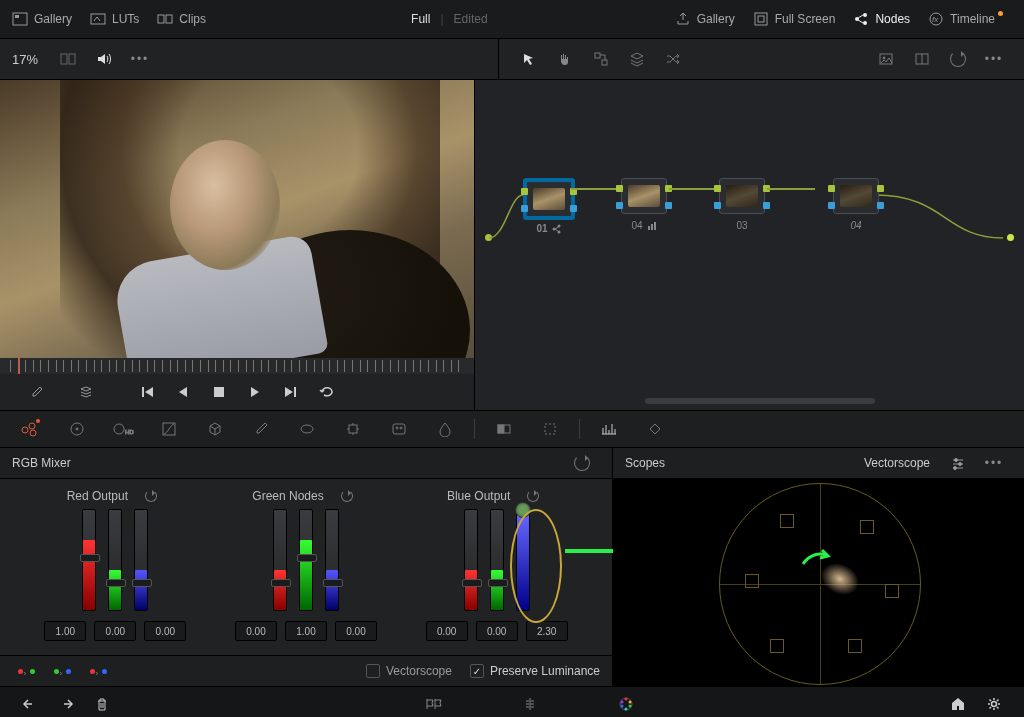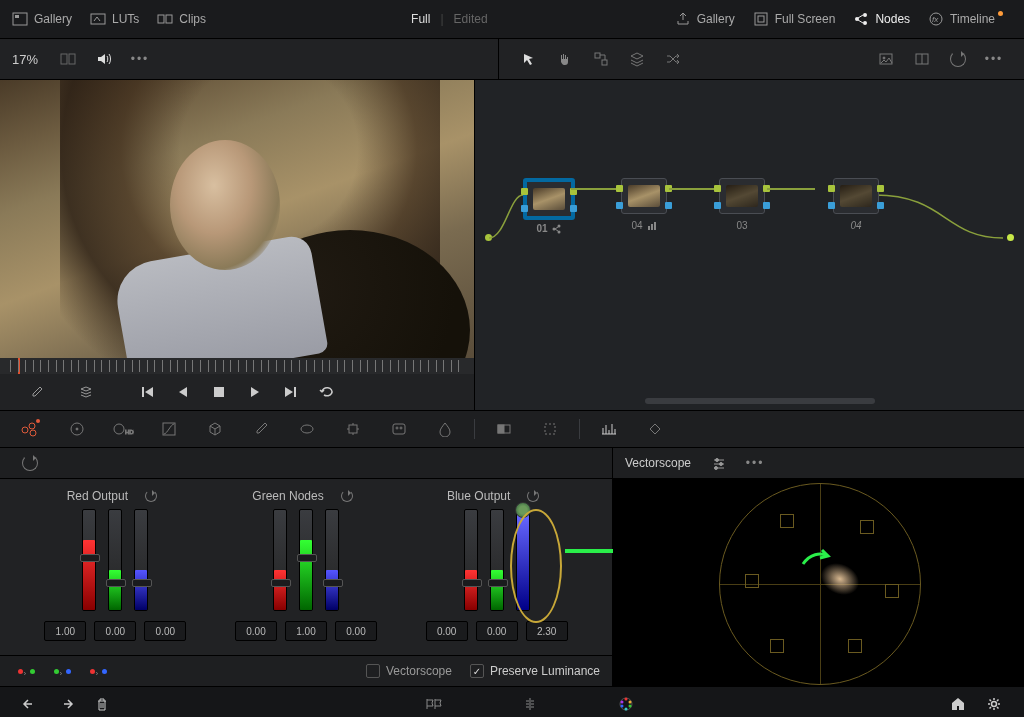--- a/index.html
+++ b/index.html
@@ -490,20 +490,21 @@
   <div class="pal-btn">
       <svg width="16" height="16" stroke="#777" fill="none">
         <path d="M8 3l5 5-5 5-5-5z"></path>
       </svg>
     </div>
 </div>
 
 <div class="bottom">
   <div class="rgb-panel">
     <div class="panel-hdr">
+      <span class="panel-title">RGB Mixer</span>
       <div class="sq-btn">
           <span class="reset-ico"></span>
         </div>
     </div>
     <div class="mixer-body" style="position:relative">
 
       <div class="mixer-col">
         <div class="mixer-label-row">
           <span class="mixer-label">Red Output</span>
           <div class="sq-btn" style="width:18px;height:18px">
@@ -617,20 +618,21 @@
       </label>
       <label style="display:flex;align-items:center;color:#ccc">
         <span class="chk checked"></span>
         <span>Preserve Luminance</span>
       </label>
     </div>
   </div>
 
   <div class="scope-panel">
     <div class="panel-hdr">
+      <span class="panel-title">Scopes</span>
       <span style="color:#ccc;margin-right:10px">Vectorscope</span>
       <div class="sq-btn">
           <svg width="14" height="14" stroke="#999" fill="none">
             <path d="M2 4h10M2 8h10M2 12h10"></path>
             <circle cx="5" cy="4" r="1.5" fill="#999"></circle>
             <circle cx="9" cy="8" r="1.5" fill="#999"></circle>
             <circle cx="4" cy="12" r="1.5" fill="#999"></circle>
           </svg>
         </div>
       <div class="sq-btn">

